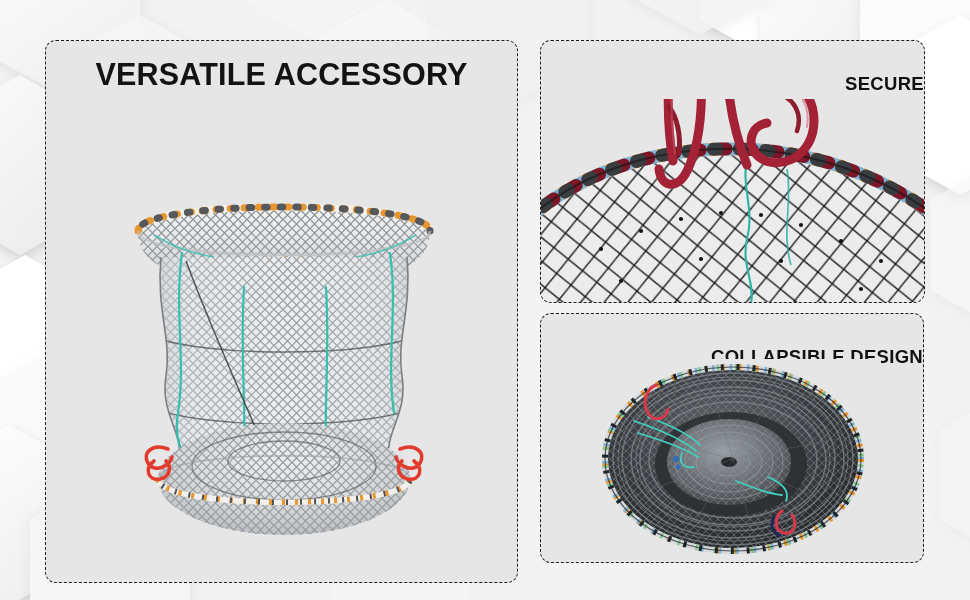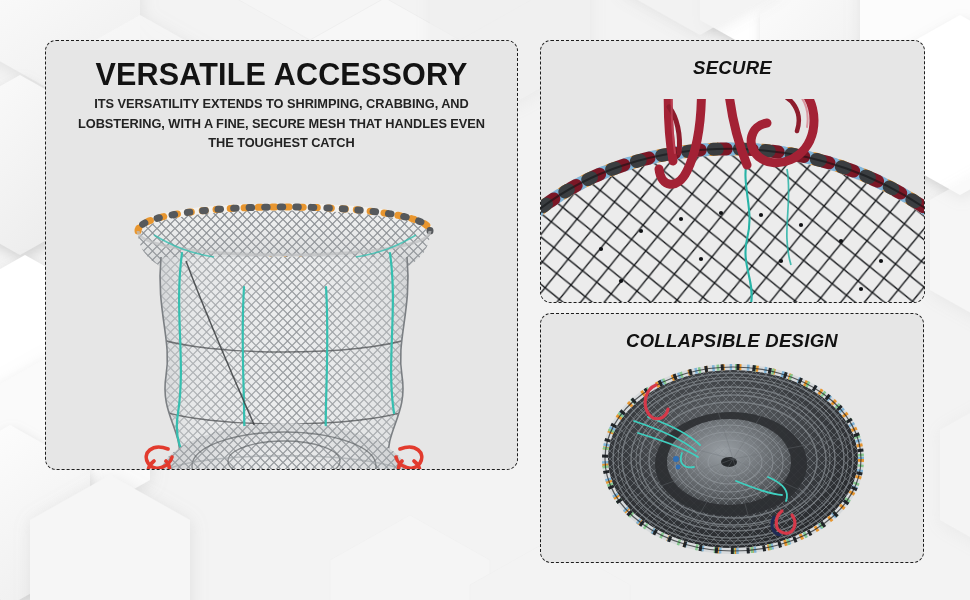--- a/index.html
+++ b/index.html
@@ -32,21 +32,21 @@
 
   
   .panel {
     position: absolute;
     background: #e6e6e6;
     border: 1.6px dashed #1d1d1d;
     border-radius: 11px;
     box-sizing: border-box;
     overflow: hidden;
   }
-  .panel-main   { left: 45px;  top: 40px;  width: 473px; height: 430px; }
+  .panel-main   { left: 45px;  top: 40px;  width: 473px; height: 543px; }
   .panel-secure { left: 540px; top: 40px;  width: 385px; height: 263px; }
   .panel-collapse { left: 540px; top: 313px; width: 384px; height: 250px; }
 
   .title-main {
     position: absolute;
     left: 0; right: 0;
     top: 18px;
     text-align: center;
     font-size: 30.5px;
     font-weight: 700;
@@ -61,28 +61,27 @@
     text-align: center;
     font-size: 12.8px;
     font-weight: 700;
     letter-spacing: -0.05px;
     line-height: 19.5px;
     color: #232323;
   }
   .title-panel {
     position: absolute;
     left: 0; right: 0;
-    top: 18px;
-    text-align: center;
+    top: 34px;
+    text-align: right;
     font-size: 18.5px;
     font-weight: 700;
     letter-spacing: 0.3px;
     color: #111;
     line-height: 1;
-    font-style: italic;
   }
 
   .art { position: absolute; }
   .art svg { display: block; }
 
   .art-main      { left: 48px;  top: 120px; width: 380px; height: 380px; }
   .art-secure    { left: 0px;   top: 58px;  width: 385px; height: 205px; }
   .art-collapse  { left: 45px;  top: 45px;  width: 295px; height: 200px; }
 </style>
 </head>
@@ -174,21 +173,20 @@
           <polygon points="470,585 550,540 630,585 630,675 550,720 470,675" fill="#f5f5f5" stroke="#eeeeee" stroke-width="1"></polygon>
         </g>
       </g>
     </svg>
   </div>
 
   <div class="panel panel-main">
 
     <div class="title-main">VERSATILE ACCESSORY</div>
 
-    <div class="subtitle-main">ITS VERSATILITY EXTENDS TO SHRIMPING, CRABBING, AND LOBSTERING, WITH A FINE, SECURE MESH THAT HANDLES EVEN THE TOUGHEST CATCH</div>
 
     <div class="art art-main">
       <svg viewBox="0 0 380 380" xmlns="http://www.w3.org/2000/svg">
         <defs>
           <pattern id="meshDiamond" width="9" height="9" patternUnits="userSpaceOnUse" patternTransform="rotate(0)">
             <path d="M0,4.5 L4.5,0 L9,4.5 L4.5,9 Z" fill="none" stroke="#6f7479" stroke-width="1.15"></path>
           </pattern>
           <pattern id="meshDiamondDense" width="7" height="7" patternUnits="userSpaceOnUse">
             <path d="M0,3.5 L3.5,0 L7,3.5 L3.5,7 Z" fill="none" stroke="#61666b" stroke-width="1.05"></path>
           </pattern>

